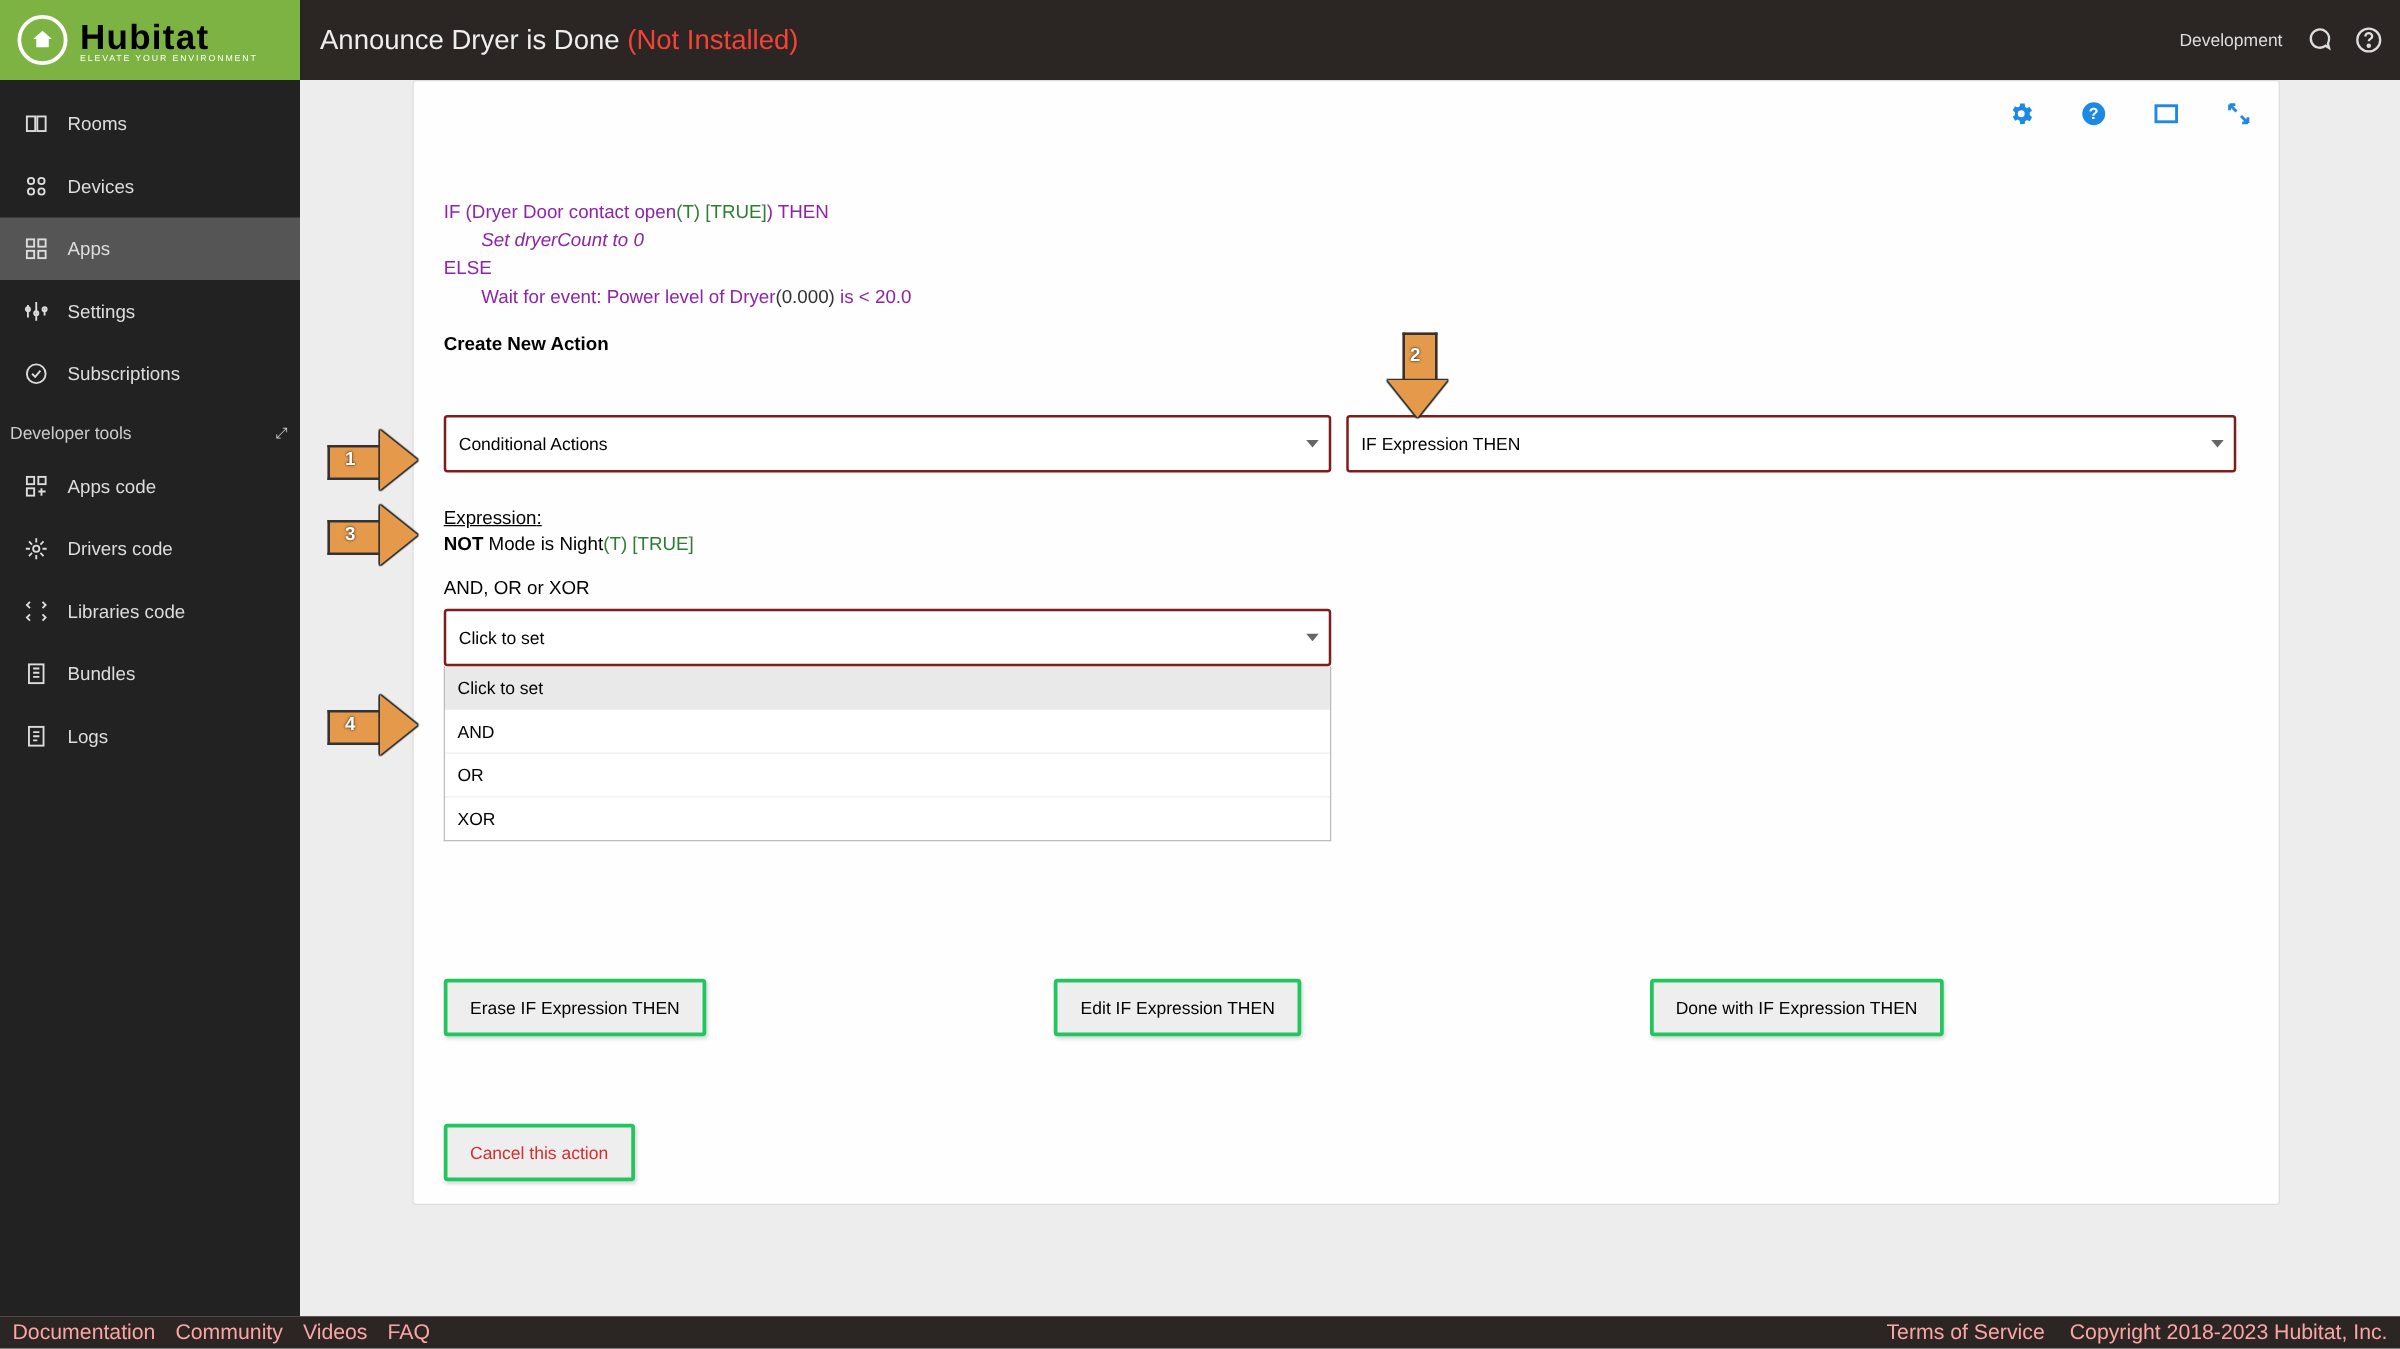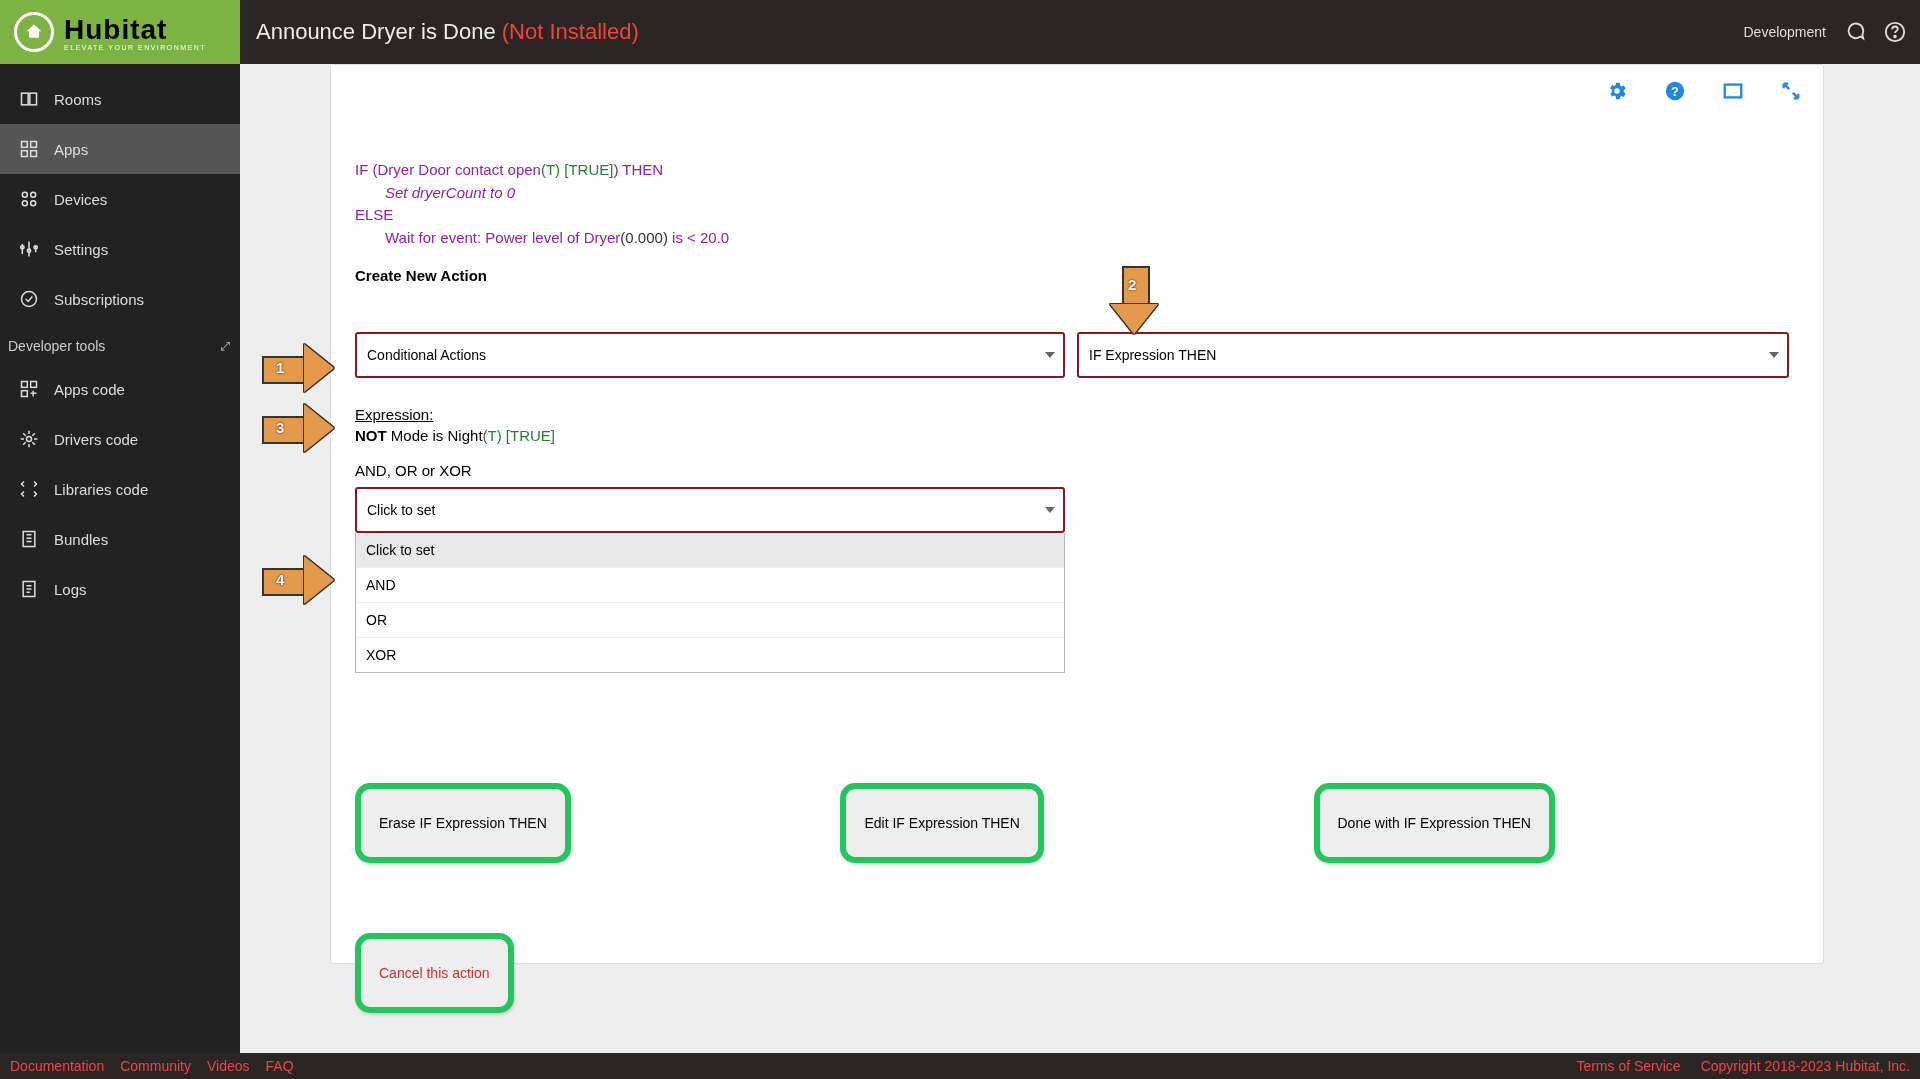--- a/index.html
+++ b/index.html
@@ -19,21 +19,21 @@
   .hr-icon { width:22px; height:22px; display:flex; align-items:center; justify-content:center; }
 
   
   .sidebar { position:absolute; left:0; top:64px; width:240px; bottom:26px; background:#222; color:#ddd; padding-top:10px; }
   .nav-item { display:flex; align-items:center; gap:14px; padding:14px 18px; font-size:15px; cursor:pointer; }
   .nav-item.active { background:#555; }
   .nav-icon { width:22px; height:22px; display:flex; align-items:center; justify-content:center; }
   .dev-header { display:flex; align-items:center; justify-content:space-between; padding:14px 10px 10px 8px; font-size:14px; color:#ccc; }
 
   
-  .footer { position:absolute; left:0; right:0; bottom:0; height:26px; background:#2b2523; color:#ef4444; font-size:14px; display:flex; align-items:center; padding:0 10px; }
+  .footer { position:absolute; left:0; right:0; bottom:0; height:26px; background:#2b2523; color:#fca5a5; font-size:17px; display:flex; align-items:center; padding:0 10px; }
   .footer .fl { display:flex; gap:16px; }
   .footer .fr { margin-left:auto; display:flex; gap:20px; }
 
   
   .panel { position:absolute; left:330px; top:64px; width:1494px; height:900px; background:#fefefe; border:1px solid #ddd; border-radius:3px; padding:24px 24px 40px 24px; }
   .panel-icons { position:absolute; right:20px; top:14px; display:flex; gap:34px; }
   .pi { width:24px; height:24px; color:#1e88e5; cursor:pointer; display:flex; align-items:center; justify-content:center; }
 
   .code { margin-top:70px; font-size:15px; line-height:1.5; }
   .code .kw { color:#8e24aa;margin-top:21px; }
@@ -55,21 +55,21 @@
 
   .aox-label { margin-top:18px; font-size:15px; }
   .select.small { width:710px; margin-top:8px; }
 
   .dropdown { width:710px; border:1px solid #bbb; border-top:none; background:#fff; font-size:14px; }
   .dropdown div { padding:9px 10px; border-bottom:1px solid #eee; cursor:pointer; }
   .dropdown div.sel { background:#e9e9e9; }
   .dropdown div:last-child { border-bottom:none; }
 
   .btn-row { display:flex; justify-content:space-between; width:1200px; margin-top:110px; }
-  .btn { background:#eee; border:6px solid #22c55e; border-radius:15px; padding:26px 18px; font-size:14px; box-shadow:1px 2px 3px rgba(0,0,0,.15); cursor:pointer; }
+  .btn { background:#eee; border:3px solid #22c55e; border-radius:3px; padding:12px 18px; font-size:14px; box-shadow:1px 2px 3px rgba(0,0,0,.15); cursor:pointer; }
   .btn.cancel { color:#d32f2f; margin-top:70px; }
 
   
   .arrow-right { position:absolute; width:78px; height:48px; }
   .arrow-right::before { content:""; position:absolute; left:0; top:12px; width:44px; height:24px; background:#e49a4a; border:2px solid #333; border-right:none; }
   .arrow-right::after  { content:""; position:absolute; left:42px; top:0; width:0; height:0; border-top:24px solid transparent; border-bottom:24px solid transparent; border-left:30px solid #e49a4a; filter: drop-shadow(1px 0 0 #333) drop-shadow(-1px 0 0 #333) drop-shadow(0 1px 0 #333) drop-shadow(0 -1px 0 #333); }
   .arrow-right span { position:absolute; left:14px; top:15px; color:#fff; font-weight:bold; font-size:15px; text-shadow:0 0 2px #000; z-index:2; }
 
   .arrow-down { position:absolute; width:48px; height:72px; }
   .arrow-down::before { content:""; position:absolute; top:0; left:12px; width:24px; height:40px; background:#e49a4a; border:2px solid #333; border-bottom:none; }
@@ -114,41 +114,41 @@
 <div class="sidebar">
   <div class="nav-item">
     <div class="nav-icon">
         <svg viewBox="0 0 24 24" width="20" height="20" fill="none" stroke="#ddd" stroke-width="1.8">
           <rect x="3" y="5" width="8" height="14"></rect>
           <rect x="13" y="5" width="8" height="14"></rect>
         </svg>
       </div>
     <span>Rooms</span>
   </div>
+  <div class="nav-item">
+    <div class="nav-icon">
+        <svg viewBox="0 0 24 24" width="20" height="20" fill="none" stroke="#ddd" stroke-width="1.8">
+          <circle cx="7" cy="7" r="3"></circle>
+          <circle cx="17" cy="7" r="3"></circle>
+          <circle cx="7" cy="17" r="3"></circle>
+          <circle cx="17" cy="17" r="3"></circle>
+        </svg>
+      </div>
+    <span>Devices</span>
+  </div>
   <div class="nav-item active">
     <div class="nav-icon">
         <svg viewBox="0 0 24 24" width="20" height="20" fill="none" stroke="#ddd" stroke-width="1.8">
           <rect x="3" y="3" width="7" height="7"></rect>
           <rect x="14" y="3" width="7" height="7"></rect>
           <rect x="3" y="14" width="7" height="7"></rect>
           <rect x="14" y="14" width="7" height="7"></rect>
         </svg>
       </div>
     <span>Apps</span>
-  </div>
-  <div class="nav-item">
-    <div class="nav-icon">
-        <svg viewBox="0 0 24 24" width="20" height="20" fill="none" stroke="#ddd" stroke-width="1.8">
-          <circle cx="7" cy="7" r="3"></circle>
-          <circle cx="17" cy="7" r="3"></circle>
-          <circle cx="7" cy="17" r="3"></circle>
-          <circle cx="17" cy="17" r="3"></circle>
-        </svg>
-      </div>
-    <span>Devices</span>
   </div>
   <div class="nav-item">
     <div class="nav-icon">
         <svg viewBox="0 0 24 24" width="20" height="20" fill="none" stroke="#ddd" stroke-width="1.8">
           <path d="M4 6v12M12 3v18M20 8v8"></path>
           <circle cx="4" cy="10" r="2"></circle>
           <circle cx="12" cy="14" r="2"></circle>
           <circle cx="20" cy="10" r="2"></circle>
         </svg>
       </div>

